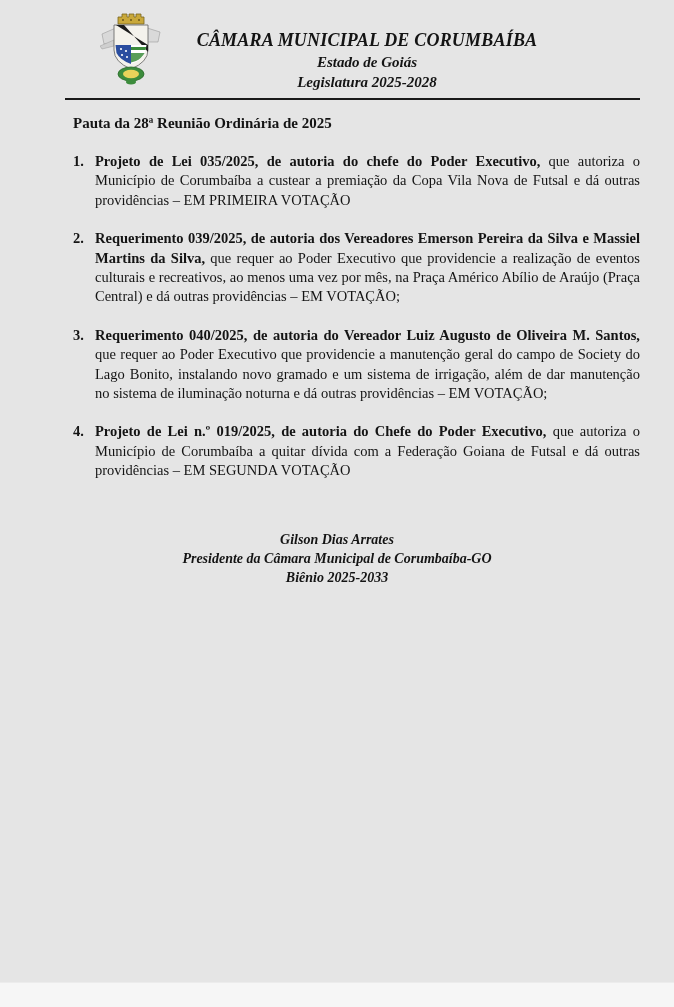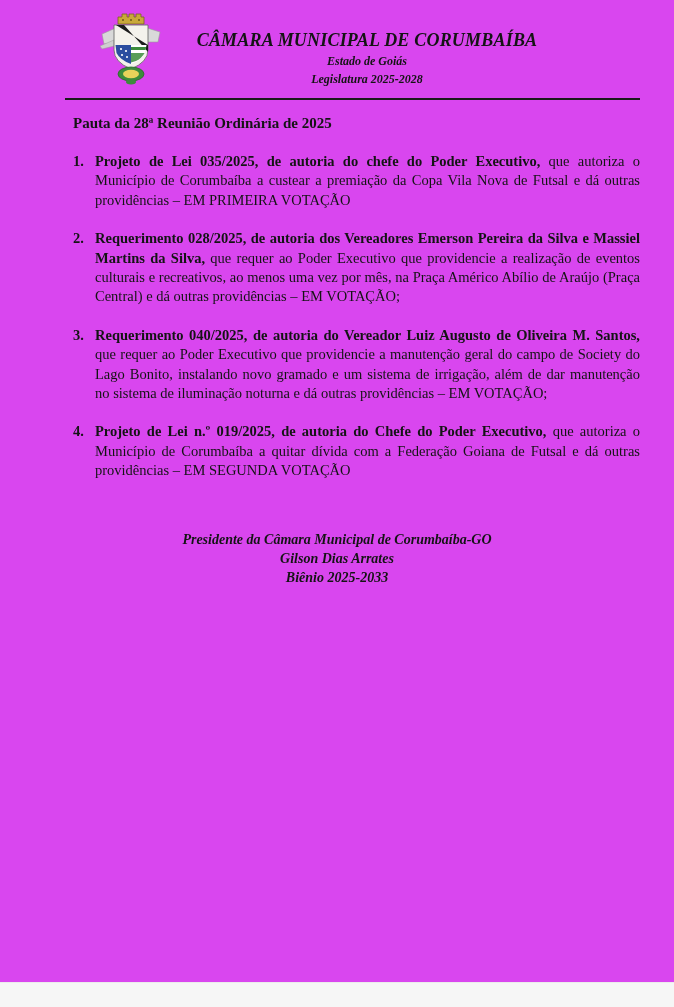--- a/index.html
+++ b/index.html
@@ -6,21 +6,21 @@
   body{
     width:674px;height:1007px;
     background:#ffffff;
     font-family:"Liberation Serif","DejaVu Serif",serif;
     color:#141414;
     position:relative;
     overflow:hidden;
   }
   .page{
     position:absolute;inset:0;
-    background:#d946ef;
+    background:#e5e5e5;
   }
   
   .header{
     position:relative;
     padding-top:14px;
     height:78px;
   }
   .crest{
     position:absolute;
     left:100px;top:12px;
@@ -31,21 +31,21 @@
     padding-left:60px; 
   }
   .header-title{
     font-size:18px;
     font-weight:bold;
     font-style:italic;
     letter-spacing:.2px;
     margin-top:16px;
   }
   .header-sub{
-    font-size:12px;
+    font-size:15px;
     font-weight:bold;
     font-style:italic;
     margin-top:3px;
   }
   .header-rule{
     border:none;
     border-top:2.5px solid #1a1a1a;
     margin:6px 34px 0 65px;
   }
   
@@ -144,36 +144,36 @@
 
   <div class="agenda">
 
     <div class="agenda-item">
       <div class="agenda-num">1.</div>
       <div class="agenda-text"><span class="lead">Projeto de Lei 035/2025, de autoria do chefe do Poder Executivo,</span><span> que autoriza o Município de Corumbaíba a custear a premiação da Copa Vila Nova de Futsal e dá outras providências – EM PRIMEIRA VOTAÇÃO</span></div>
     </div>
 
     <div class="agenda-item">
       <div class="agenda-num">2.</div>
-      <div class="agenda-text"><span class="lead">Requerimento 028/2025, de autoria dos Vereadores Emerson Pereira da Silva e Massiel Martins da Silva,</span><span> que requer ao Poder Executivo que providencie a realização de eventos culturais e recreativos, ao menos uma vez por mês, na Praça Américo Abílio de Araújo (Praça Central) e dá outras providências – EM VOTAÇÃO;</span></div>
+      <div class="agenda-text"><span class="lead">Requerimento 039/2025, de autoria dos Vereadores Emerson Pereira da Silva e Massiel Martins da Silva,</span><span> que requer ao Poder Executivo que providencie a realização de eventos culturais e recreativos, ao menos uma vez por mês, na Praça Américo Abílio de Araújo (Praça Central) e dá outras providências – EM VOTAÇÃO;</span></div>
     </div>
 
     <div class="agenda-item">
       <div class="agenda-num">3.</div>
       <div class="agenda-text"><span class="lead">Requerimento 040/2025, de autoria do Vereador Luiz Augusto de Oliveira M. Santos,</span><span> que requer ao Poder Executivo que providencie a manutenção geral do campo de Society do Lago Bonito, instalando novo gramado e um sistema de irrigação, além de dar manutenção no sistema de iluminação noturna e dá outras providências – EM VOTAÇÃO;</span></div>
     </div>
 
     <div class="agenda-item">
       <div class="agenda-num">4.</div>
       <div class="agenda-text"><span class="lead">Projeto de Lei n.º 019/2025, de autoria do Chefe do Poder Executivo,</span><span> que autoriza o Município de Corumbaíba a quitar dívida com a Federação Goiana de Futsal e dá outras providências – EM SEGUNDA VOTAÇÃO</span></div>
     </div>
 
   </div>
 
   <div class="signature">
+    <div>Gilson Dias Arrates</div>
     <div>Presidente da Câmara Municipal de Corumbaíba-GO</div>
-    <div>Gilson Dias Arrates</div>
     <div>Biênio 2025-2033</div>
   </div>
 
   <div class="viewer-strip"></div>
 
 </div>
 
 </body></html>

